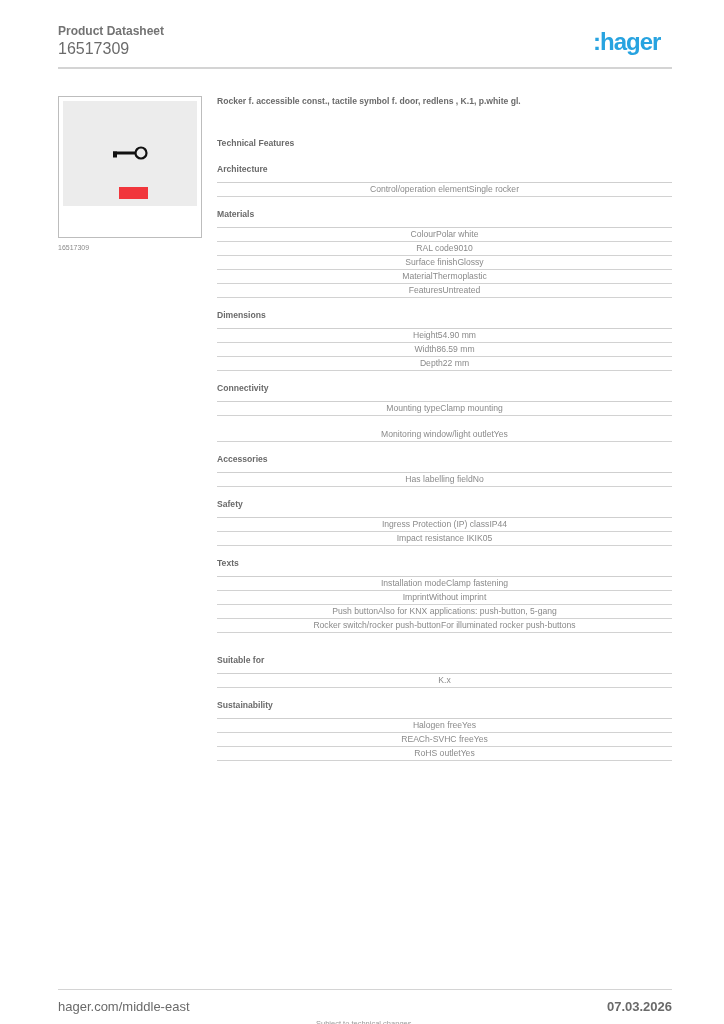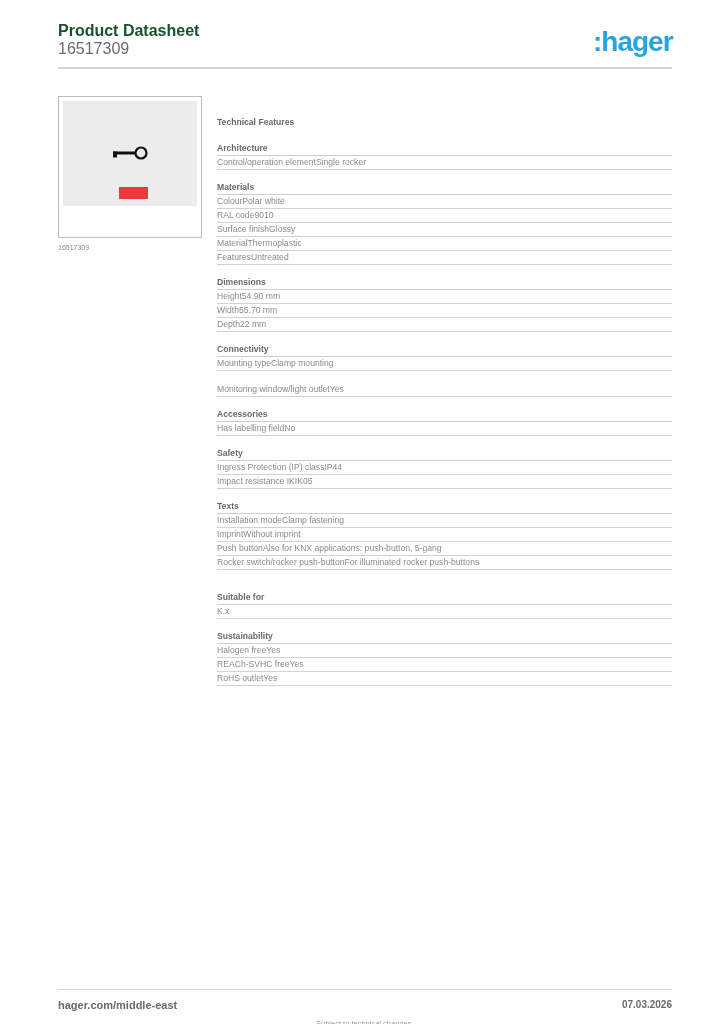--- a/index.html
+++ b/index.html
@@ -2,29 +2,29 @@
 <html><head>
   <meta charset="utf-8">
   <style>
     html, body { margin: 0; padding: 0; background: #ffffff; }
     body {
       width: 724px; height: 1024px; position: relative; overflow: hidden;
       font-family: "Liberation Sans", sans-serif; color: #777777;
     }
     .header-title {
       position: absolute; left: 58px; top: 22px;
-      font-size: 16px; font-weight: bold; color: #14532d; line-height: 18px;
+      font-size: 12px; font-weight: bold; color: #737373; line-height: 18px;
     }
     .header-number {
       position: absolute; left: 58px; top: 40px;
       font-size: 16px; color: #6b6b6b; line-height: 18px;
     }
     .logo {
       position: absolute; left: 593px; top: 28px;
-      font-size: 28px; font-weight: bold; color: #27a3e0; letter-spacing: -1px;
+      font-size: 24px; font-weight: bold; color: #27a3e0; letter-spacing: -1px;
       line-height: 28px;
     }
     .header-rule {
       position: absolute; left: 58px; top: 67px; width: 614px; height: 2px; background: #d4d4d4;
     }
     .img-box {
       position: absolute; left: 58px; top: 96px; width: 142px; height: 140px;
       border: 1px solid #bdbdbd; background: #fff;
     }
     .img-inner {
@@ -32,43 +32,43 @@
     }
     .key-icon { position: absolute; left: 48px; top: 42px; }
     .lens {
       position: absolute; left: 56px; top: 86px; width: 29px; height: 12px; background: #f1363c;
     }
     .img-caption {
       position: absolute; left: 58px; top: 244px; font-size: 7px; color: #8a8a8a;
     }
     .content { position: absolute; left: 217px; top: 96px; width: 455px; }
     .product-name { font-size: 8.6px; font-weight: bold; color: #6a6a6a; margin-top: 0; height: 14px; }
-    .tech-title { font-size: 8.6px; font-weight: bold; color: #6a6a6a; margin-top: 21px; height: 14px; }
+    .tech-title { font-size: 8.6px; font-weight: bold; color: #6a6a6a; margin-top: 28px; height: 14px; }
     .section { margin-top: 12px; }
     .section.gap-lg { margin-top: 22px; }
     .sec-head {
       font-size: 8.6px; font-weight: bold; color: #6a6a6a; height: 11px; line-height: 11px;
-      border-bottom: 1.5px solid #cfcfcf; padding-bottom: 1px;
+      border-bottom: 1.5px solid #cfcfcf; padding-bottom: 7px;
     }
     .row {
-      display: flex; justify-content: flex-start; font-size: 8.6px; color: #8a8a8a;
+      display: flex; justify-content: center; font-size: 8.6px; color: #8a8a8a;
       height: 13px; line-height: 13px; border-bottom: 1px solid #d2d2d2;
     }
     .row span { white-space: nowrap; }
     .footer-rule {
       position: absolute; left: 58px; top: 989px; width: 614px; height: 1px; background: #d4d4d4;
     }
     .footer-left {
-      position: absolute; left: 58px; top: 999px; font-size: 11px; font-weight: bold; color: #6a6a6a;
+      position: absolute; left: 58px; top: 999px; font-size: 13px; font-weight: normal; color: #6a6a6a;
     }
     .footer-center {
       position: absolute; left: 316px; top: 999px; font-size: 7.5px; color: #9a9a9a; margin-top: 20px;
     }
     .footer-right {
-      position: absolute; right: 52px; top: 999px; font-size: 10px; font-weight: bold; color: #6a6a6a;
+      position: absolute; right: 52px; top: 999px; font-size: 13px; font-weight: bold; color: #6a6a6a;
     }
   </style>
 </head>
 <body>
 
 <div class="header-title">Product Datasheet</div>
 <div class="header-number">16517309</div>
 <div class="logo">:hager</div>
 <div class="header-rule"></div>
 
@@ -78,20 +78,21 @@
       <rect x="2" y="8.5" width="22" height="3" fill="#111"></rect>
       <rect x="2" y="8.5" width="4" height="6" fill="#111"></rect>
       <circle cx="30" cy="10" r="5.5" fill="none" stroke="#111" stroke-width="2.2"></circle>
     </svg>
     <div class="lens"></div>
   </div>
 </div>
 <div class="img-caption">16517309</div>
 
 <div class="content">
+  <div class="product-name">Rocker f. accessible const., tactile symbol f. door, redlens , K.1, p.white gl.</div>
   <div class="tech-title">Technical Features</div>
   <div id="sections">
       <div class="section">
         <div class="sec-head">Architecture</div>
         <div class="row">
           <span>Control/operation element</span>
           <span>Single rocker</span>
         </div>
       </div>
       <div class="section">
@@ -118,21 +119,21 @@
         </div>
       </div>
       <div class="section">
         <div class="sec-head">Dimensions</div>
         <div class="row">
           <span>Height</span>
           <span>54.90 mm</span>
         </div>
         <div class="row">
           <span>Width</span>
-          <span>55.70 mm</span>
+          <span>86.59 mm</span>
         </div>
         <div class="row">
           <span>Depth</span>
           <span>22 mm</span>
         </div>
       </div>
       <div class="section">
         <div class="sec-head">Connectivity</div>
         <div class="row">
           <span>Mounting type</span>

